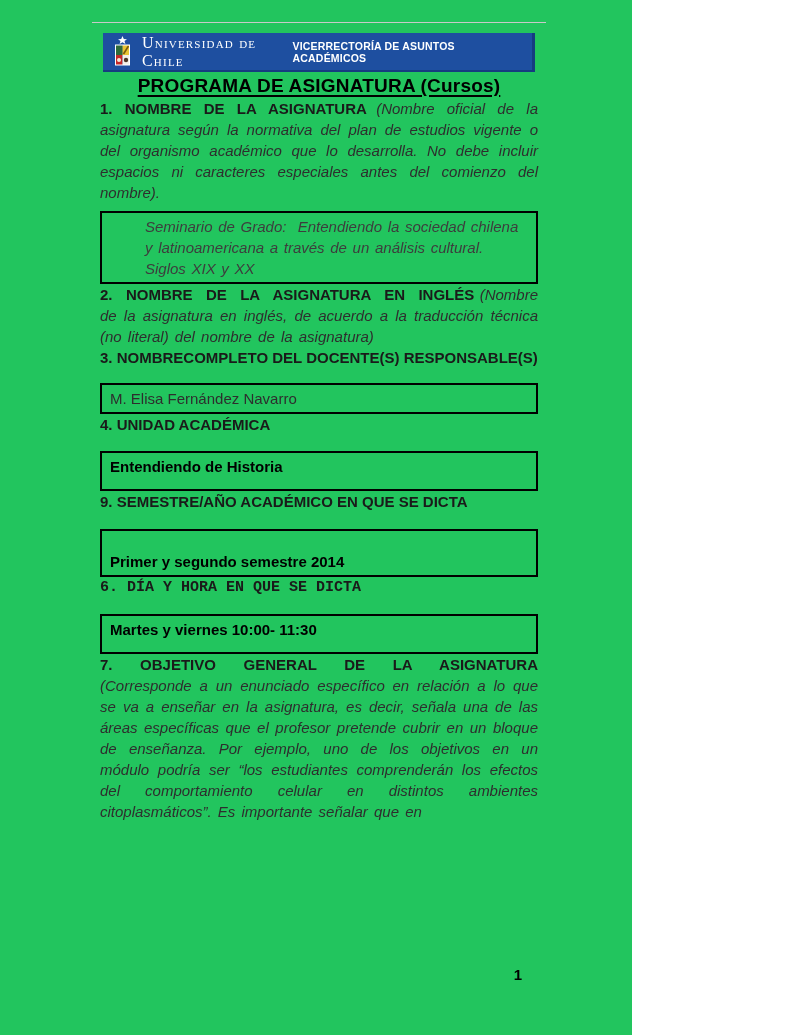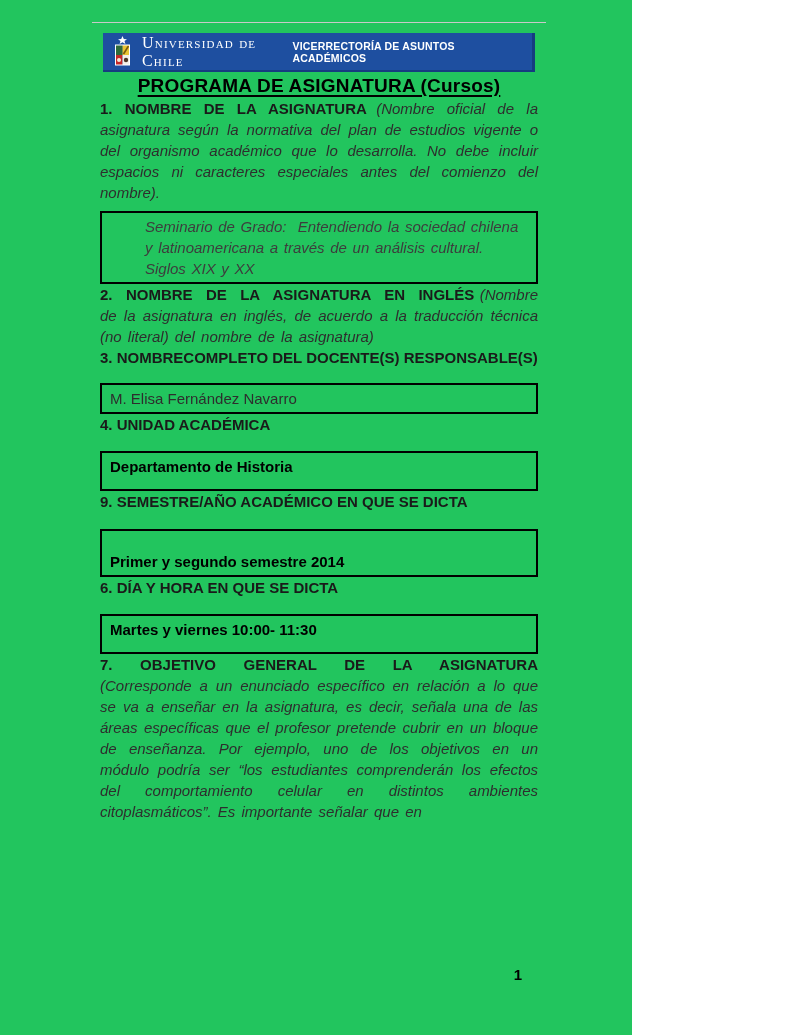--- a/index.html
+++ b/index.html
@@ -40,21 +40,21 @@
 
   .s1 { margin-top:14px; }
   .s1 .hd { word-spacing:3px; }
   .s1 .desc { word-spacing:3px; }
   .s2 { margin-top:14px; }
   .s2 .hd { word-spacing:8px; }
   .s2 .desc { word-spacing:2px; }
   .s3 { margin-top:31px; }
   .s4 { margin-top:38px; }
   .s5 { margin-top:23px; }
-  .s6 { margin-top:12px; }
+  .s6 { margin-top:12px;font-family:Liberation Mono, monospace; }
   .s7 { margin-top:23px; }
   .s7 .hd { word-spacing:18px; }
   .s7 .desc { word-spacing:2px; }
 
   .abox {
     border:2px solid #000; font-size:15px; line-height:21px;
     padding:3px 8px; color:#2e2e2e;
   }
   .b1 { margin-top:8px;  font-style:italic; color:#3d3d3d; white-space:pre-wrap; word-spacing:1.5px;padding-left:43px; }
   .b2 { margin-top:11px; text-align:justify; word-spacing:1px; }
@@ -102,21 +102,21 @@
 
   <p class="sec s2"><span class="hd">2. NOMBRE DE LA ASIGNATURA EN INGLÉS</span> <span class="desc">(Nombre de la asignatura en inglés, de acuerdo a la traducción técnica (no literal) del nombre de la asignatura)</span></p>
 
 
   <p class="sec s3"><span class="hd">3. NOMBRECOMPLETO DEL DOCENTE(S) RESPONSABLE(S)</span></p>
 
   <div class="abox b3">M. Elisa Fernández Navarro</div>
 
   <p class="sec s4"><span class="hd">4. UNIDAD ACADÉMICA</span></p>
 
-  <div class="abox b4">Departamento de Historia</div>
+  <div class="abox b4">Entendiendo de Historia</div>
 
   <p class="sec s5"><span class="hd">9. SEMESTRE/AÑO ACADÉMICO EN QUE SE DICTA</span></p>
 
   <div class="abox b5">Primer y segundo semestre 2014</div>
 
   <p class="sec s6"><span class="hd">6. DÍA Y HORA EN QUE SE DICTA</span></p>
 
   <div class="abox b6">Martes y viernes 10:00- 11:30</div>
 
   <p class="sec s7"><span class="hd">7. OBJETIVO GENERAL DE LA ASIGNATURA</span> <span class="desc">(Corresponde a un enunciado específico en relación a lo que se va a enseñar en la asignatura, es decir, señala una de las áreas específicas que el profesor pretende cubrir en un bloque de enseñanza. Por ejemplo, uno de los objetivos en un módulo podría ser “los estudiantes comprenderán los efectos del comportamiento celular en distintos ambientes citoplasmáticos”. Es importante señalar que en</span></p>

